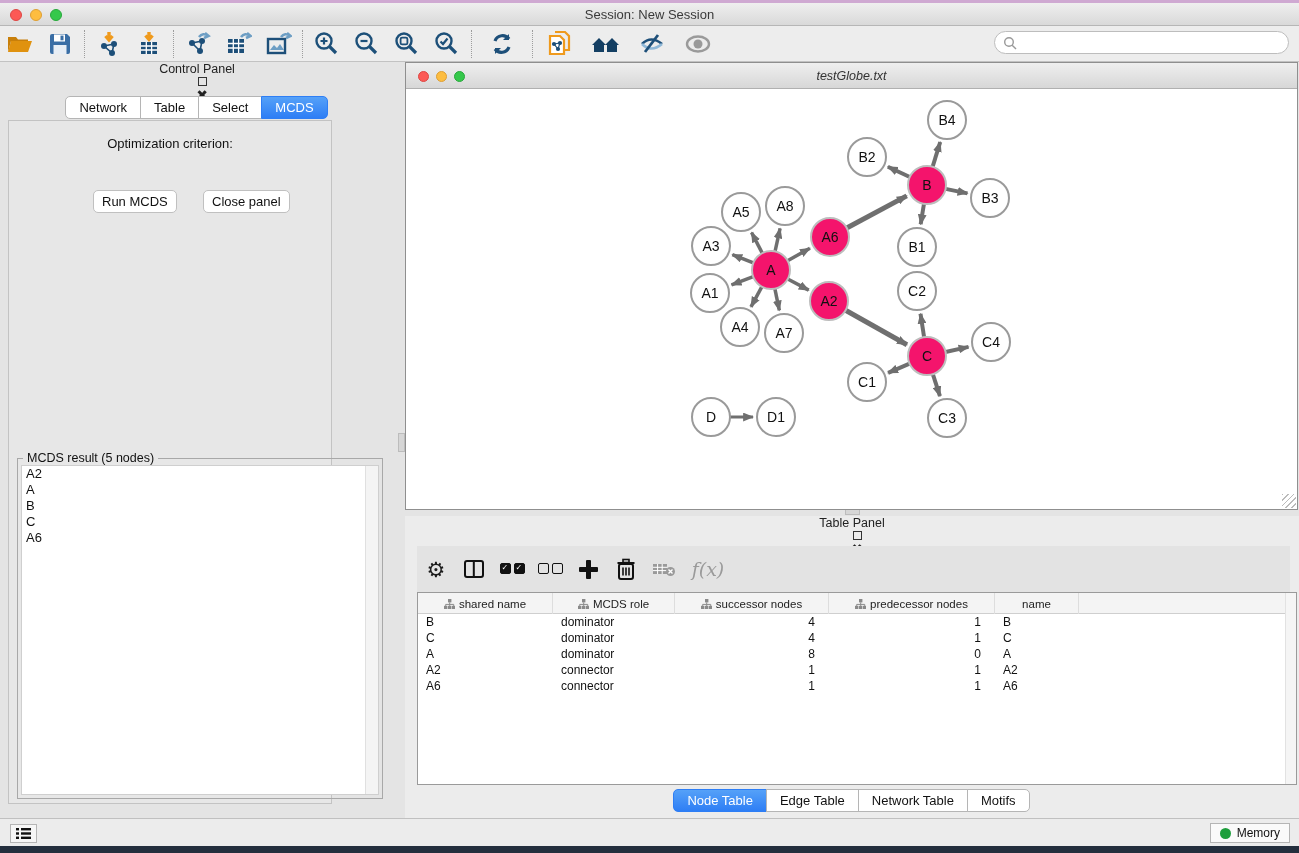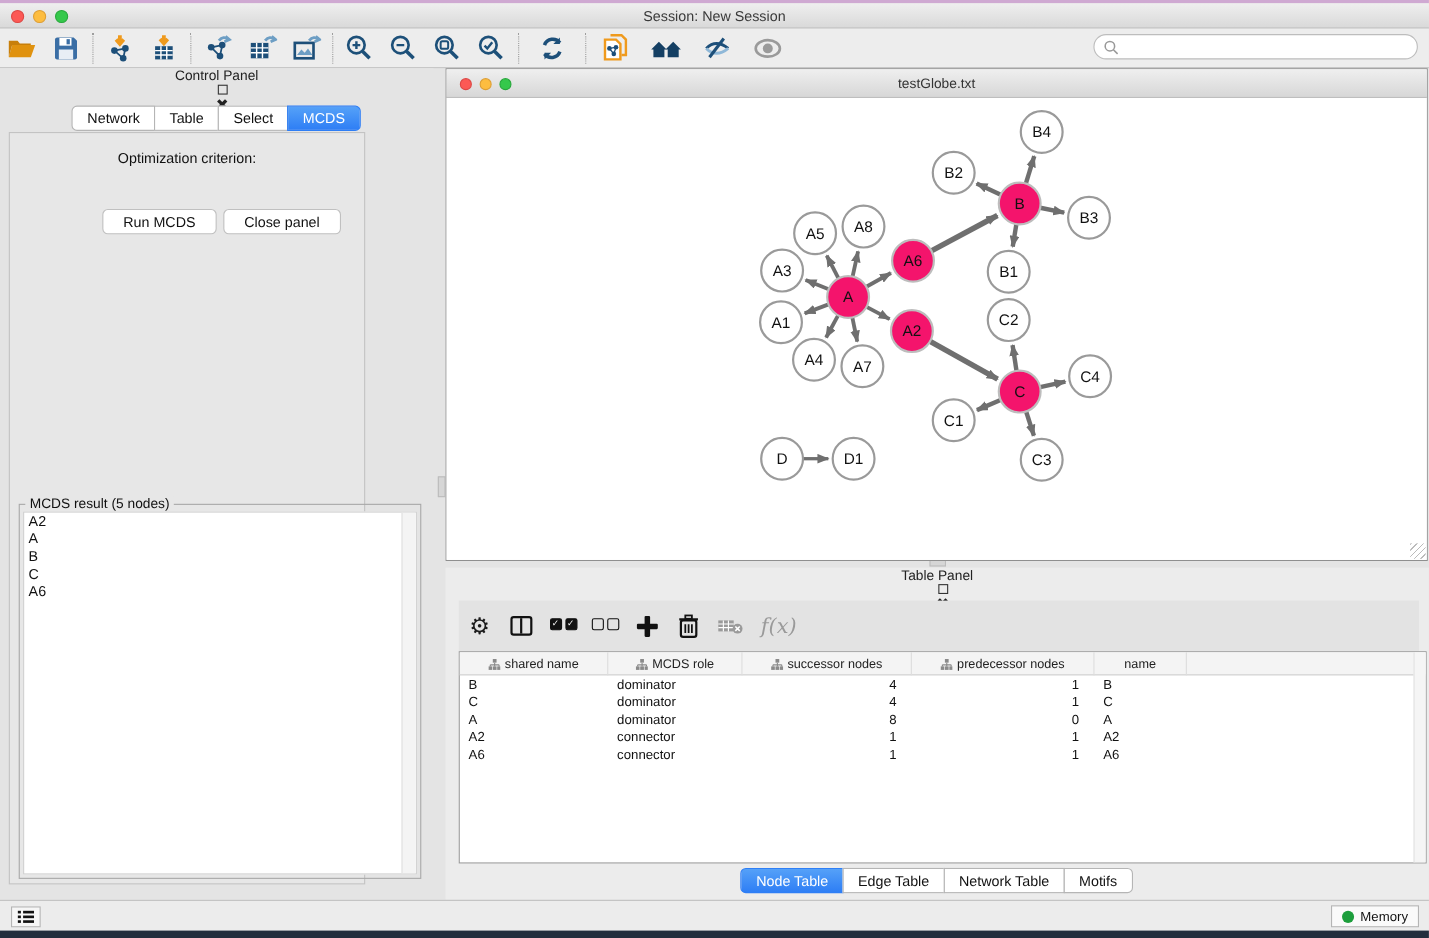--- a/index.html
+++ b/index.html
@@ -42,39 +42,39 @@
     background:#e7e7e7; border:1px solid #c3c3c3; }
   #opt-label { text-align:center; font-size:13px; color:#111; margin-top:15px; }
   #opt-select { position:absolute; left:34px; top:36px; width:312px; height:23px; background:#fff;
     border:1px solid #b8b8b8; border-radius:4px; display:flex; align-items:center; }
   #opt-select .val { flex:1; font-size:13px; padding-left:8px; color:#111; white-space:nowrap; }
   #opt-select .stepper { width:19px; height:21px; border-radius:3px; margin-right:1px;
     background:linear-gradient(#6eb1f9,#2e7ef5); display:flex; flex-direction:column; align-items:center; justify-content:center; gap:2px; }
   .chev-up { width:0; height:0; border-left:4px solid transparent; border-right:4px solid transparent; border-bottom:5px solid #fff; }
   .chev-dn { width:0; height:0; border-left:4px solid transparent; border-right:4px solid transparent; border-top:5px solid #fff; }
   .btn { position:absolute; height:23px; background:#fff; border:1px solid #c0c0c0; border-radius:5px;
-    font-size:13px; color:#111; display:flex; align-items:center; justify-content:center; padding:0 18px; }
+    font-size:13px; color:#111; display:flex; align-items:center; justify-content:center; padding:0 8px; }
   #result-group { position:absolute; left:8px; top:337px; width:366px; height:341px;
     border:1px solid #a8a8a8; }
   #result-title { position:absolute; left:5px; top:-8px; background:#e7e7e7; padding:0 4px; font-size:12.5px; color:#111; }
   #result-list { position:absolute; left:3px; top:6px; right:3px; bottom:3px; background:#fff;
     border:1px solid #cfcfcf; overflow:hidden; }
   #result-scroll { position:absolute; right:0; top:0; width:13px; height:100%; background:#f4f4f4; border-left:1px solid #e0e0e0; }
   .result-item { font-size:13px; color:#111; line-height:16px; padding-left:4px; }
 
   
   .splitter-h { left:398px; top:433px; width:7px; height:19px; background:#d6d6d6; border:1px solid #bcbcbc; }
   .splitter-v { left:845px; top:508px; width:15px; height:7px; background:#d6d6d6; border:1px solid #bcbcbc; }
 
   
   #net-window { left:405px; top:62px; width:893px; height:448px; border:1px solid #8f8f8f; background:#fff; }
   #net-titlebar { height:26px; background:linear-gradient(#efefef,#d7d7d7); border-bottom:1px solid #b0b0b0; position:relative; }
   #net-titlebar .lights { left:12px; top:8px; gap:7px; }
   #net-titlebar .light { width:11px; height:11px; }
-  #net-titlebar .title { text-align:center; font-size:12.5px; color:#333; line-height:26px; }
+  #net-titlebar .title { text-align:center; font-size:12.5px; color:#333; line-height:26px;font-style:italic; }
   #net-canvas { position:relative; width:100%; height:420px; background:#fff; }
   #resize-grip { position:absolute; right:1px; bottom:1px; width:14px; height:14px;
     background:repeating-linear-gradient(135deg,#bbb 0 1px,transparent 1px 4px); }
 
   
   #table-panel { left:405px; top:516px; width:894px; height:302px; background:#ececec; }
   #tp-toolbar { position:absolute; left:12px; top:30px; width:873px; height:46px; background:#e3e3e3;
     display:flex; align-items:center; gap:0; }
   .tp-ic { width:38px; height:40px; display:flex; align-items:center; justify-content:center; }
   .gear-glyph { font-size:21px; color:#1c1c1c; line-height:1; }

